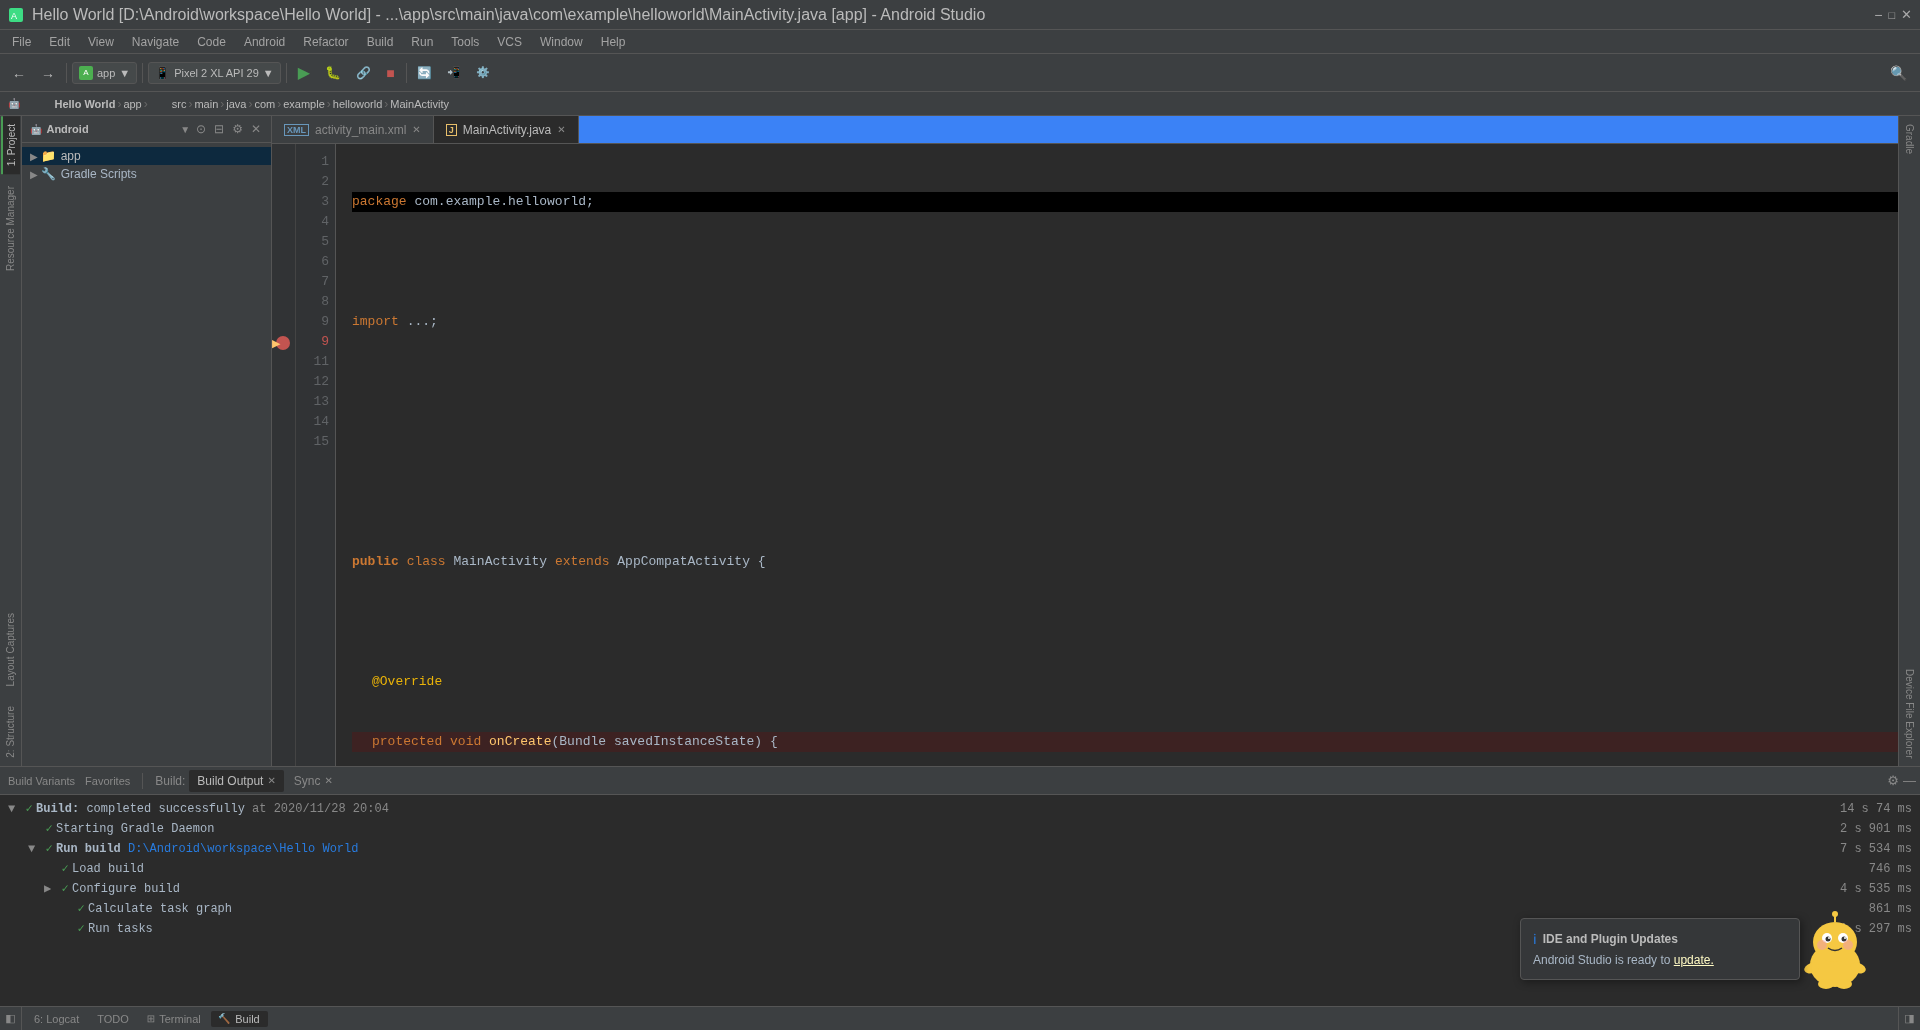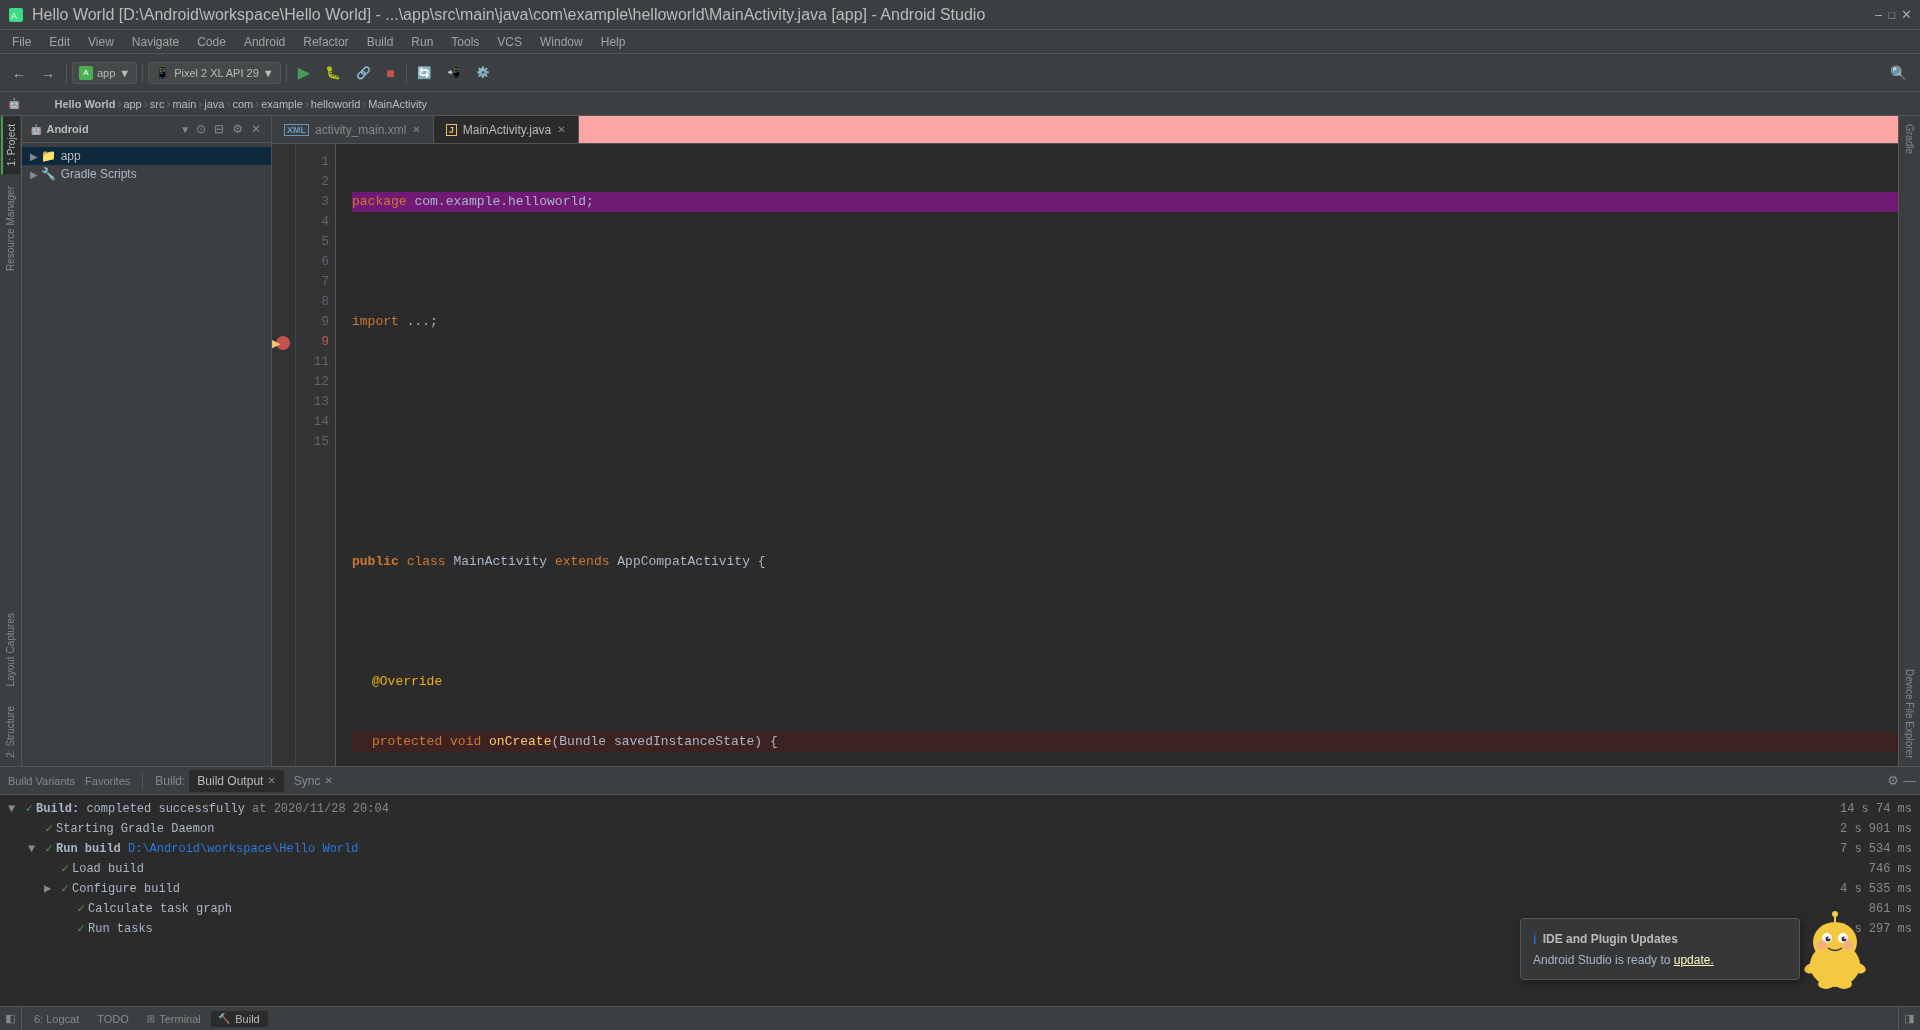--- a/index.html
+++ b/index.html
@@ -77,21 +77,21 @@
       flex: 1;
       display: flex;
       flex-direction: column;
       background: #2b2b2b;
     }
 
     
     #tab-bar {
       display: flex;
       align-items: flex-start;
-      background: #fca5a5;
+      background: #3b82f6;
       border-bottom: 1px solid #555;
       height: 28px;
     }
     .tab {
       display: flex;
       align-items: center;
       padding: 4px 12px;
       gap: 6px;
       cursor: pointer;
       font-size: 12px;
@@ -127,21 +127,21 @@
     #code-content {
       flex: 1;
       font-family: 'Courier New', monospace;
       font-size: 13px;
       line-height: 20px;
       padding: 8px 0 8px 16px;
       overflow: auto;
       white-space: pre;
     }
     .code-line { height: 20px; display: flex; align-items: center; }
-    .code-line.highlighted { background: #701a75; }
+    .code-line.highlighted { background: #000000; }
 
     
     .kw { color: #cc7832; }
     .kw2 { color: #cc7832; font-weight: bold; }
     .ann { color: #eab308; }
     .method { color: #ffc66d; }
     .package { color: #a9b7c6; }
 
     
     #bottom-panel {
@@ -315,21 +315,21 @@
   <div style="flex:1;"></div>
   <span class="toolbar-btn" style="font-size:14px;">🔍</span>
 </div>
 
 <div style="background:#3c3f41;height:24px;display:flex;align-items:center;padding:0 8px;gap:2px;border-bottom:1px solid #555;">
   <span style="font-size:10px;">🤖</span>
   <span class="breadcrumb-item" style="font-size:11px;font-weight:bold;color:#bbbbbb;margin-left:32px;">Hello World</span>
   <span style="color:#666;">›</span>
   <span class="breadcrumb-item" style="font-size:11px;">app</span>
   <span style="color:#666;">›</span>
-  <span class="breadcrumb-item" style="font-size:11px;">src</span>
+  <span class="breadcrumb-item" style="font-size:11px;margin-left:22px;">src</span>
   <span style="color:#666;">›</span>
   <span class="breadcrumb-item" style="font-size:11px;">main</span>
   <span style="color:#666;">›</span>
   <span class="breadcrumb-item" style="font-size:11px;">java</span>
   <span style="color:#666;">›</span>
   <span class="breadcrumb-item" style="font-size:11px;">com</span>
   <span style="color:#666;">›</span>
   <span class="breadcrumb-item" style="font-size:11px;">example</span>
   <span style="color:#666;">›</span>
   <span class="breadcrumb-item" style="font-size:11px;">helloworld</span>

